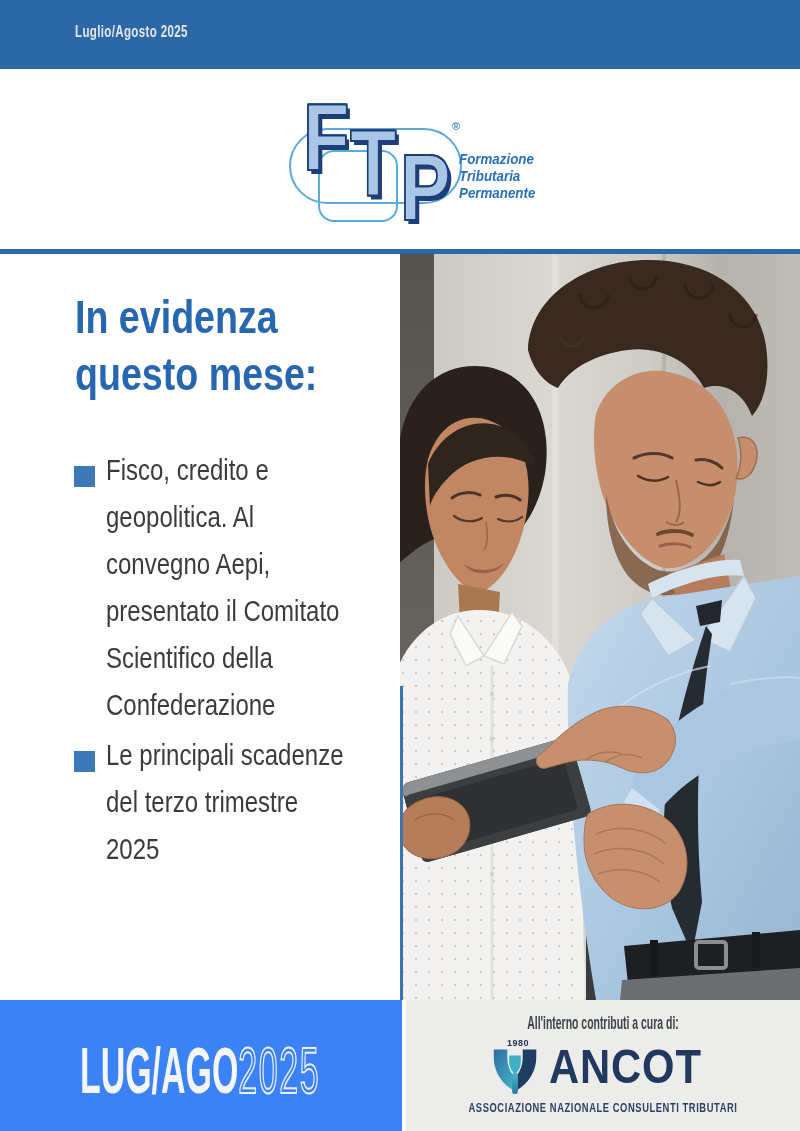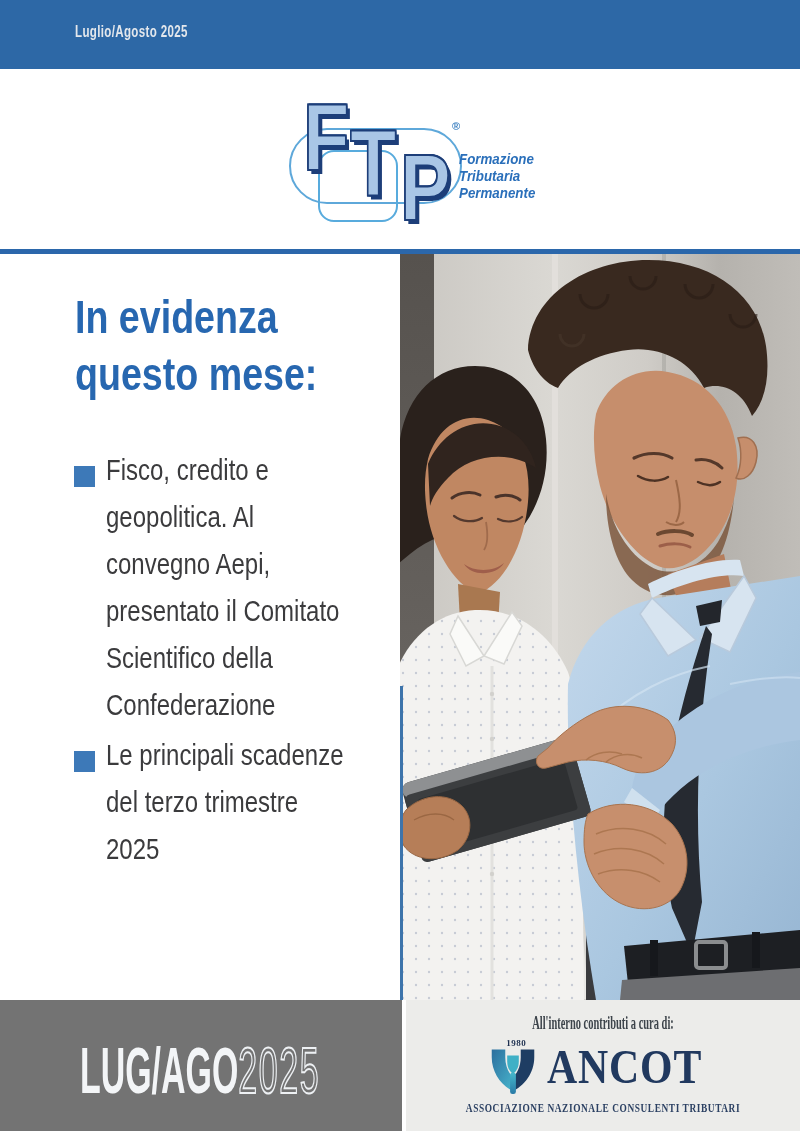--- a/index.html
+++ b/index.html
@@ -39,28 +39,28 @@
   .item-text{position:absolute;left:106px;font-size:30px;color:#3b3b3d;line-height:47px;
        white-space:pre-line;transform:scaleX(.8);transform-origin:0 0;width:420px;}
   .item-text-1{top:446px;}
   .item-text-2{top:731px;}
 
   
   .photo{position:absolute;left:400px;top:254px;width:400px;height:746px;overflow:hidden;background:#c7c4bf;}
   .photo svg{display:block;width:100%;height:100%;}
 
   
-  .issuebox{position:absolute;left:0;top:1000px;width:402px;height:131px;background:#737373;}
+  .issuebox{position:absolute;left:0;top:1000px;width:402px;height:131px;background:#3b82f6;}
   .issue-line{position:absolute;left:80px;top:39px;font-size:64px;line-height:1;white-space:nowrap;
        transform:scaleX(.53);transform-origin:0 0;}
   .issue-month{font-weight:bold;color:#f3f5f7;}
   .issue-year{font-weight:normal;color:transparent;-webkit-text-stroke:2px #eef1f4;letter-spacing:3px;}
 
   
-  .panel{position:absolute;left:406px;top:1000px;width:394px;height:131px;background:#ececea;font-family:Liberation Serif, serif;}
+  .panel{position:absolute;left:406px;top:1000px;width:394px;height:131px;background:#ececea;}
   .panel-intro{position:absolute;left:0;top:13px;width:100%;text-align:center;font-size:18px;
        font-weight:bold;color:#3d444b;transform:scaleX(.58);transform-origin:50% 0;white-space:nowrap;}
   .ancot-row{position:absolute;left:0;top:38px;width:100%;display:flex;justify-content:center;
        align-items:flex-start;gap:1px;}
   .ancot-symbol{position:relative;width:66px;height:58px;}
   .ancot-year{position:absolute;left:50%;top:0;transform:translateX(-35%);font-size:9px;font-weight:bold;
        color:#1e3050;letter-spacing:.5px;}
   .ancot-name{font-size:48px;line-height:54px;font-weight:bold;color:#21395f;letter-spacing:1px;
        transform:scaleX(.87);transform-origin:0 0;margin-top:2px;}
   .ancot-tagline{position:absolute;left:0;top:100px;width:100%;text-align:center;font-size:13px;

